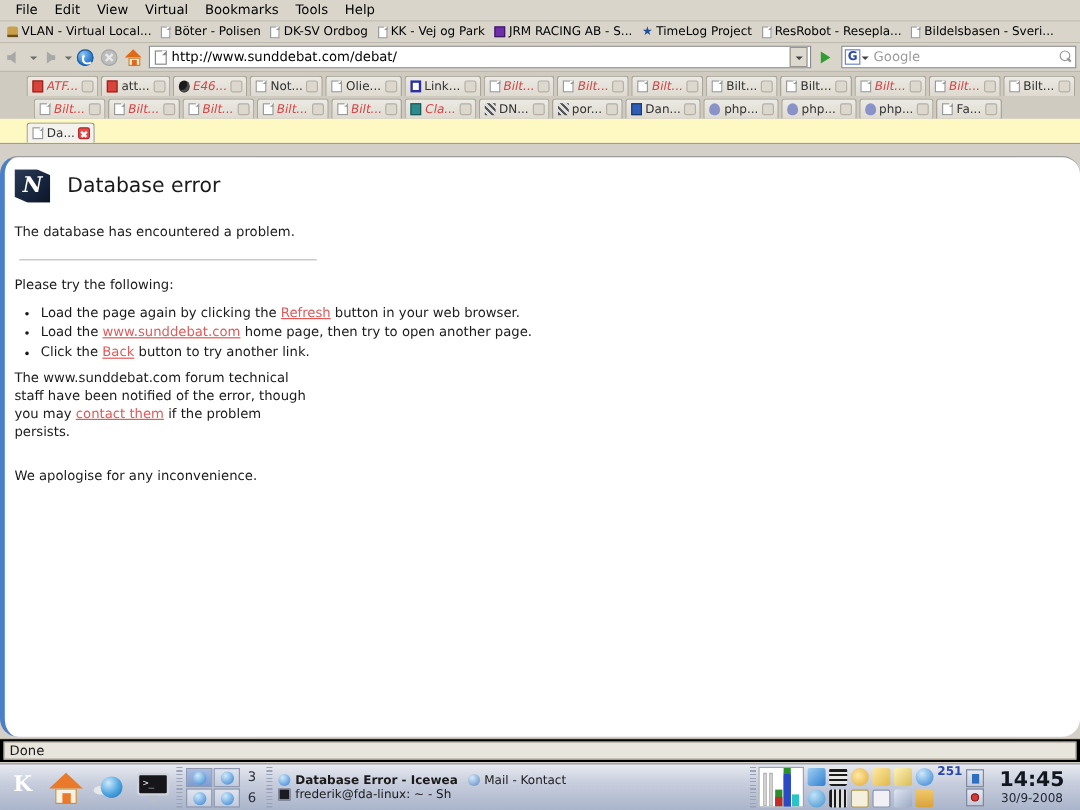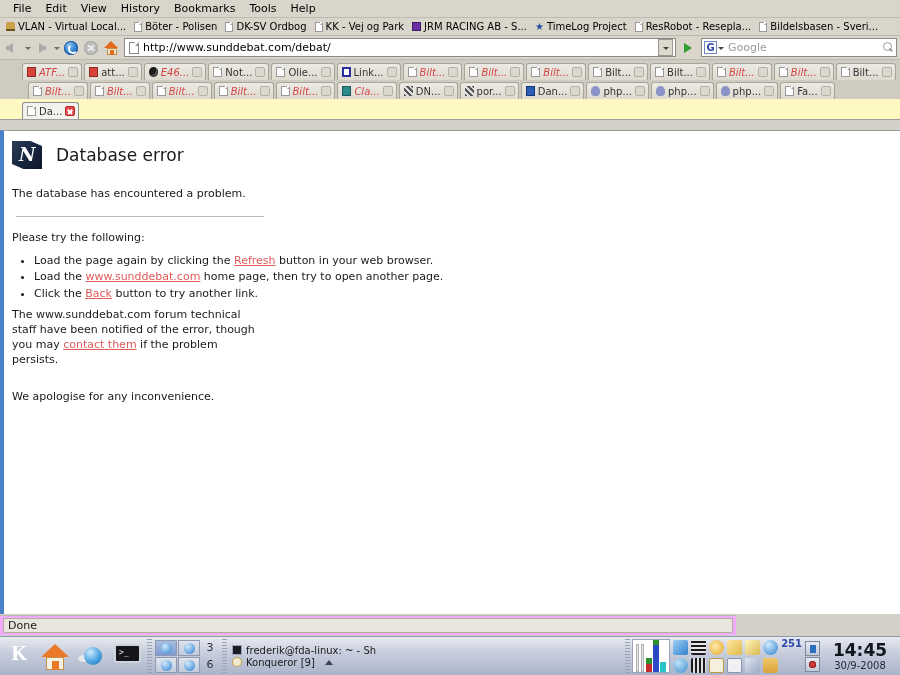--- a/index.html
+++ b/index.html
@@ -291,20 +291,21 @@
   }
 
   
   #viewport {
     position: absolute; left: 0; top: 130px;
     width: 900px; height: 484px;
     background: #ffffff;
     border-left: 4px solid #4a7fc9;
     border-top: 1px solid #9c9c9c;
     overflow: hidden;
+    border-radius: 15px;
   }
   .page-inner { padding: 10px 0 0 8px; }
   .err-head { display: flex; align-items: center; gap: 14px; margin-bottom: 18px; }
   .err-logo {
     width: 30px; height: 28px; flex: 0 0 auto; position: relative;
     background: linear-gradient(135deg,#2b3a56 0%, #16233c 60%, #0d1627 100%);
     clip-path: polygon(0 0, 62% 0, 100% 18%, 100% 100%, 38% 100%, 0 82%);
   }
   .err-logo:after {
     content: "N"; position: absolute; left: 7px; top: 3px;
@@ -325,22 +326,22 @@
     font-size: 11px; color: #1a1a1a; line-height: 1.32;
     margin-bottom: 2px; list-style: disc;
   }
   a.lnk { color: #e05a5a; text-decoration: underline; }
   .para { margin-top: 7px; }
   .para2 { margin-top: 22px; }
 
   
   #statusbar {
     position: absolute; left: 0; top: 615px;
-    width: 736px; height: 20px;
-    background: #f0abfc;
+    width: 900px; height: 20px;
+    background: #000000;
     border-top: 1px solid #bdb9af;
     display: flex; align-items: center;
   }
   #statusbar .sfield {
     margin: 2px 3px; padding: 0 4px; height: 15px;
     flex: 1 1 auto;
     background: #e8e5dd;
     border: 1px solid #b2aea4;
     font-size: 11px; color: #1a1a1a; line-height: 14px;
   }
@@ -520,21 +521,21 @@
 </head>
 <body>
 
 <div id="window">
 
 
   <div id="menubar">
     <span class="mi">File</span>
     <span class="mi">Edit</span>
     <span class="mi">View</span>
-    <span class="mi">History</span>
+    <span class="mi">Virtual</span>
     <span class="mi">Bookmarks</span>
     <span class="mi">Tools</span>
     <span class="mi">Help</span>
   </div>
 
   <div id="bookmarkbar">
     <span class="bmk">
       <span class="fav-vlan"></span>
       <span>VLAN - Virtual Local...</span>
     </span>
@@ -847,31 +848,34 @@
           <span class="mini"></span>
         </span>
       <span class="pnum">6</span>
     </div>
   </div>
 
   <div class="panel-sep"></div>
 
   <div class="tasklist">
     <div class="taskrow">
+      <span class="task bold">
+        <span class="tkico ice"></span>
+        <span>Database Error - Icewea</span>
+      </span>
+      <span class="task">
+        <span class="tkico mail"></span>
+        <span>Mail - Kontact</span>
+      </span>
+    </div>
+    <div class="taskrow">
       <span class="task">
         <span class="tkico term"></span>
         <span>frederik@fda-linux: ~ - Sh</span>
       </span>
-    </div>
-    <div class="taskrow">
-      <span class="task">
-        <span class="tkico konq"></span>
-        <span>Konqueror [9]</span>
-      </span>
-      <span class="taskup"></span>
     </div>
   </div>
 
   <div class="panel-sep"></div>
 
   <div class="mon">
     <span class="bar" style="left:3px;width:3px;height:28px;background:#e8e8e8;border:1px solid #b0b0b0;"></span>
     <span class="bar" style="left:8px;width:3px;height:28px;background:#e8e8e8;border:1px solid #b0b0b0;"></span>
     <span class="bar" style="left:13px;width:6px;height:14px;background:#2b8f2b;"></span>
     <span class="bar" style="left:13px;width:6px;height:8px;background:#c42a2a;"></span>

